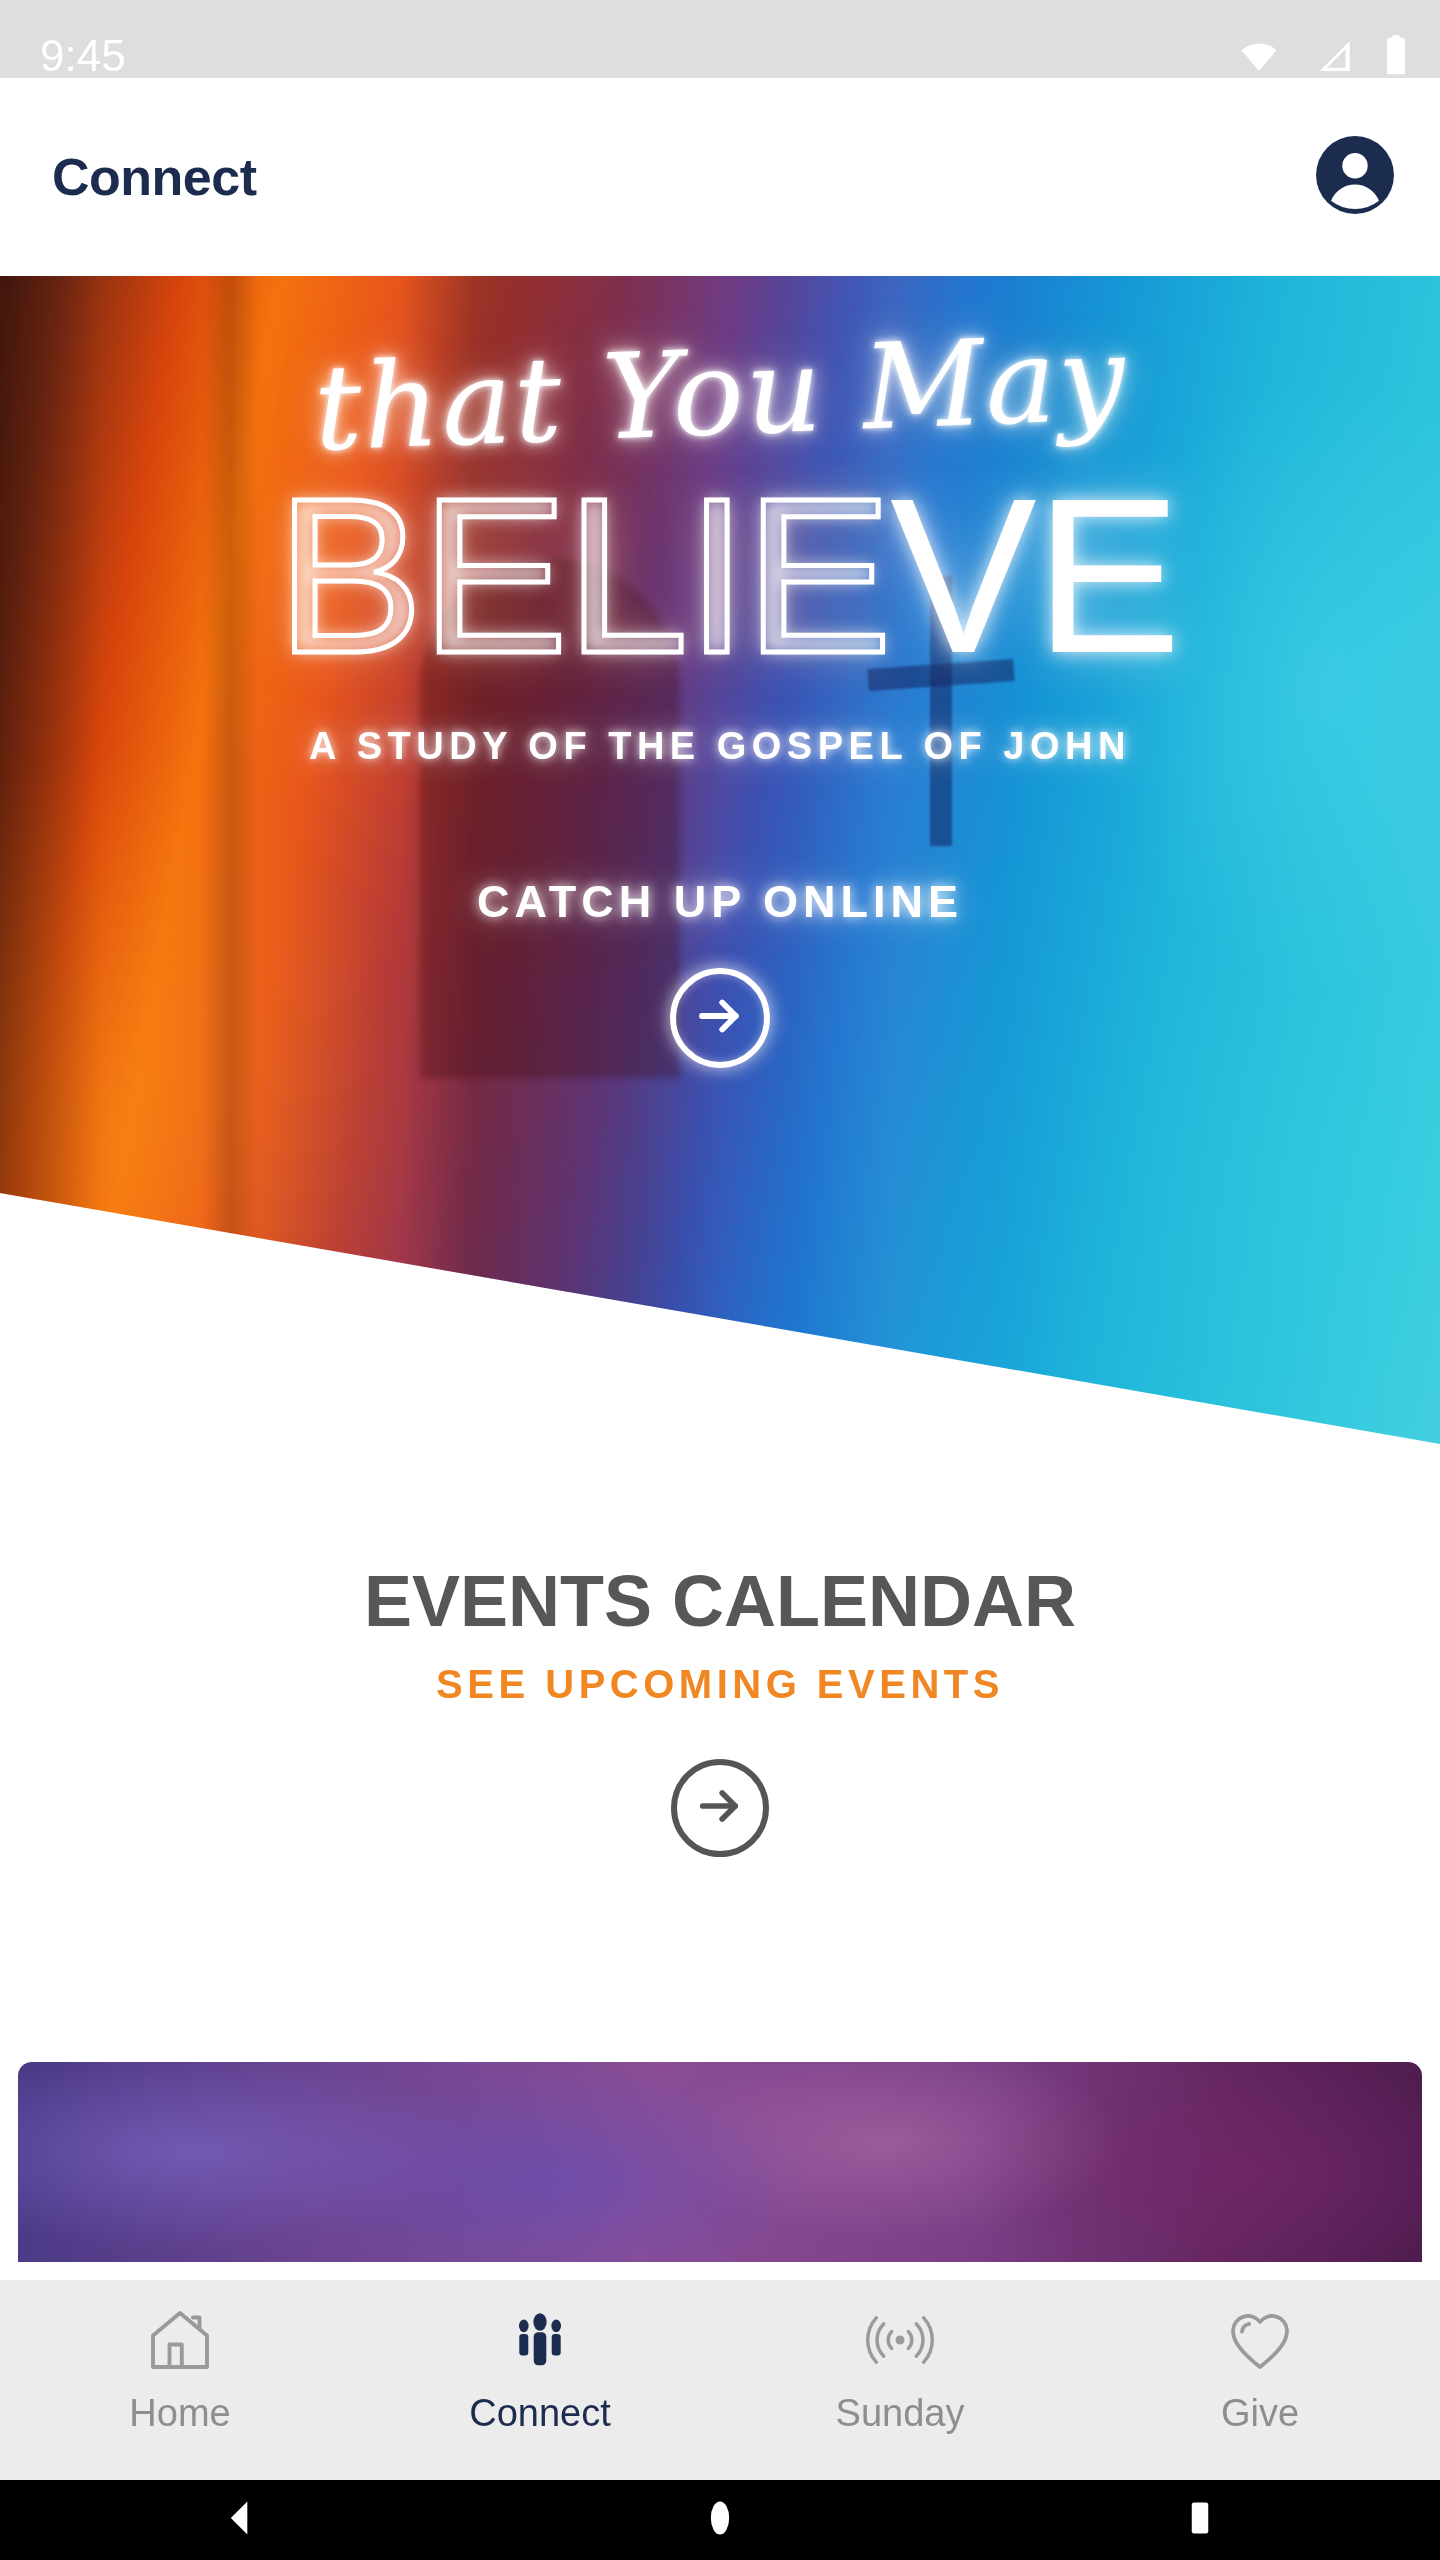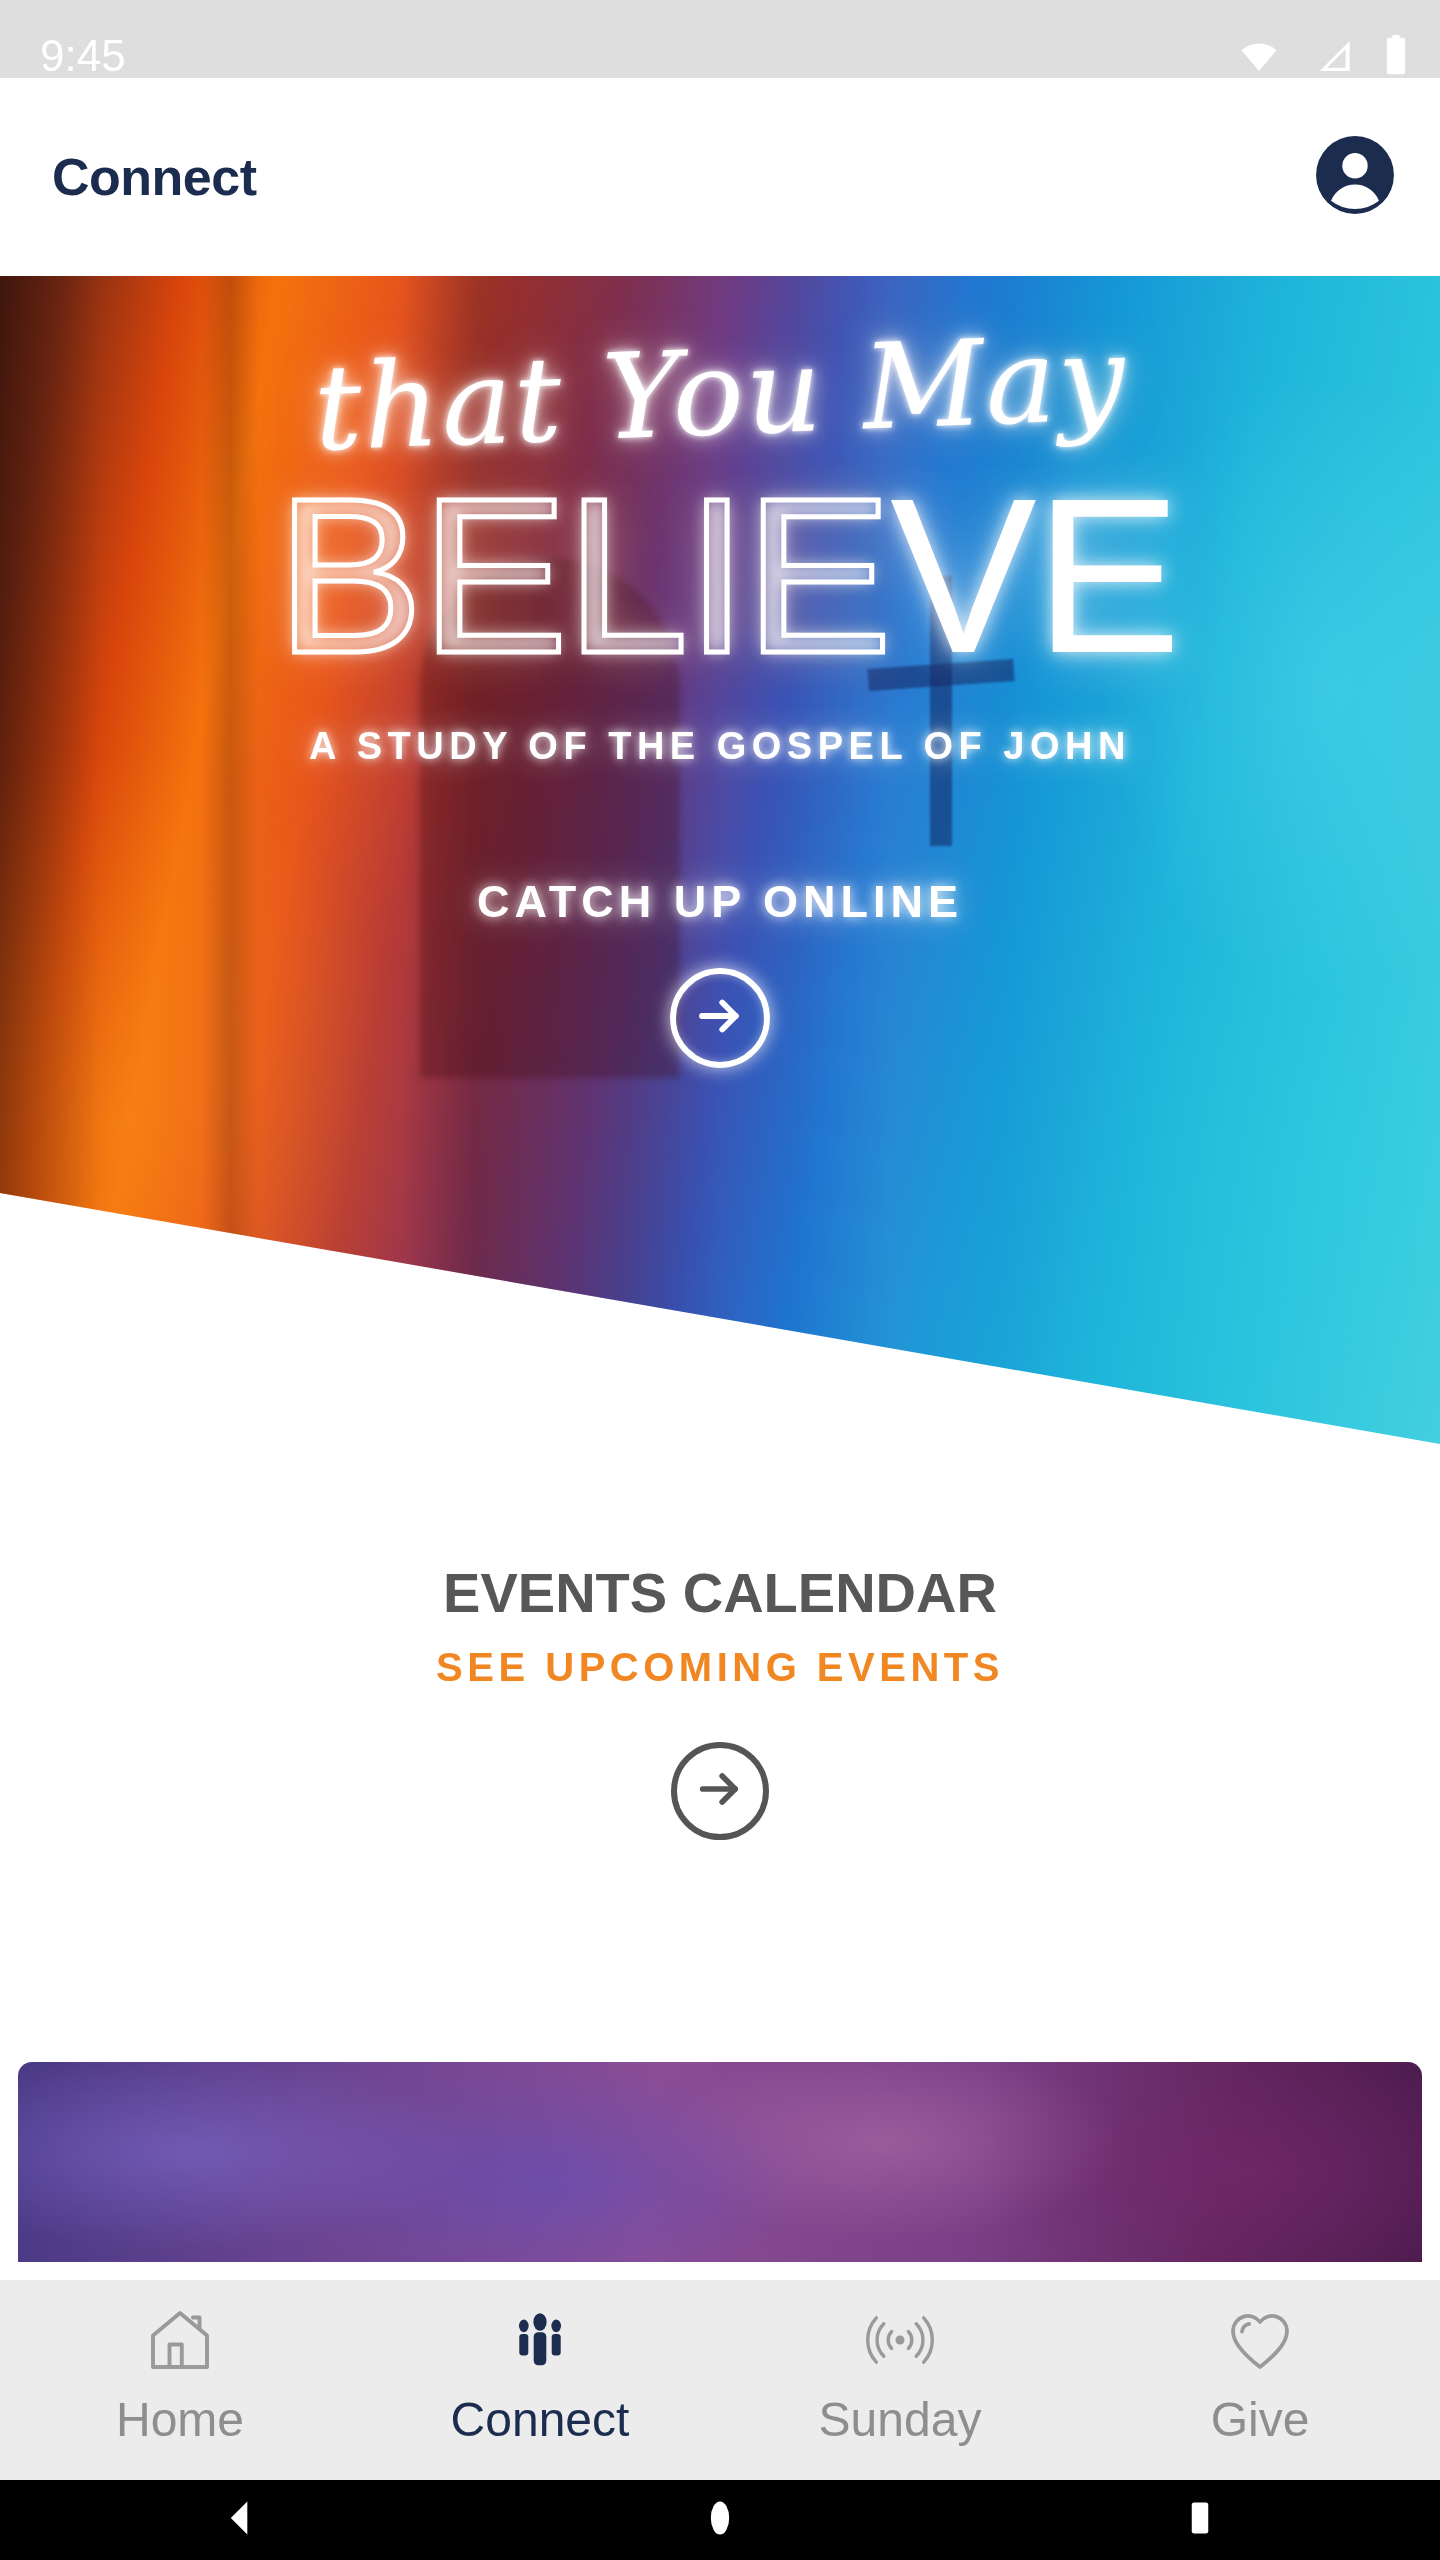--- a/index.html
+++ b/index.html
@@ -194,21 +194,21 @@
   }
 
   
   .events {
     position:absolute; top:1560px; left:0;
     width:1440px;
     display:flex; flex-direction:column; align-items:center;
   }
   .events-title {
     color:#575757;
-    font-size:56px;
+    font-size:72px;
     font-weight:bold;
     letter-spacing:0px;
   }
   .events-subtitle {
     margin-top:20px;
     color:#f08722;
     font-size:40px;
     font-weight:bold;
     letter-spacing:4.5px;
   }
@@ -244,21 +244,21 @@
     padding-top:22px;
   }
   .tab {
     flex:1;
     display:flex; flex-direction:column;
     align-items:center;
     gap:14px;
   }
   .tab-icon { height:76px; display:flex; align-items:center; justify-content:center; }
   .tab-label {
-    font-size:48px;
+    font-size:38px;
     color:#8e8e8e;
     letter-spacing:0px;
     text-align:right;
   }
   .tab.active .tab-label { color:#1c2c4f; }
 
   
   .androidnav {
     position:absolute; left:0; top:2480px;
     width:1440px; height:80px;

